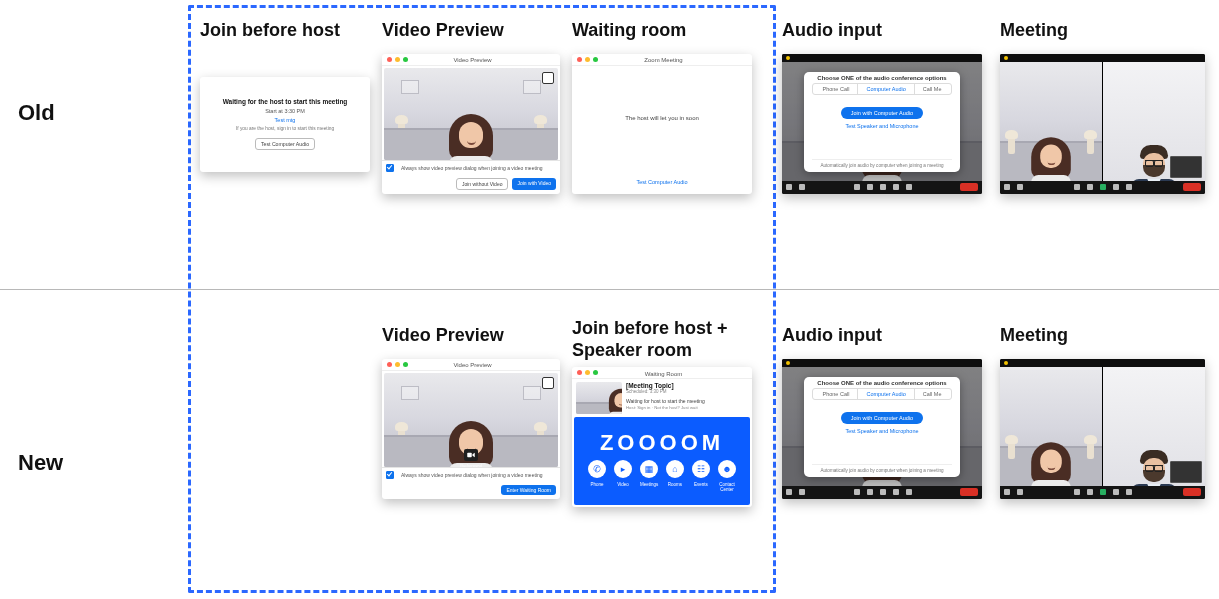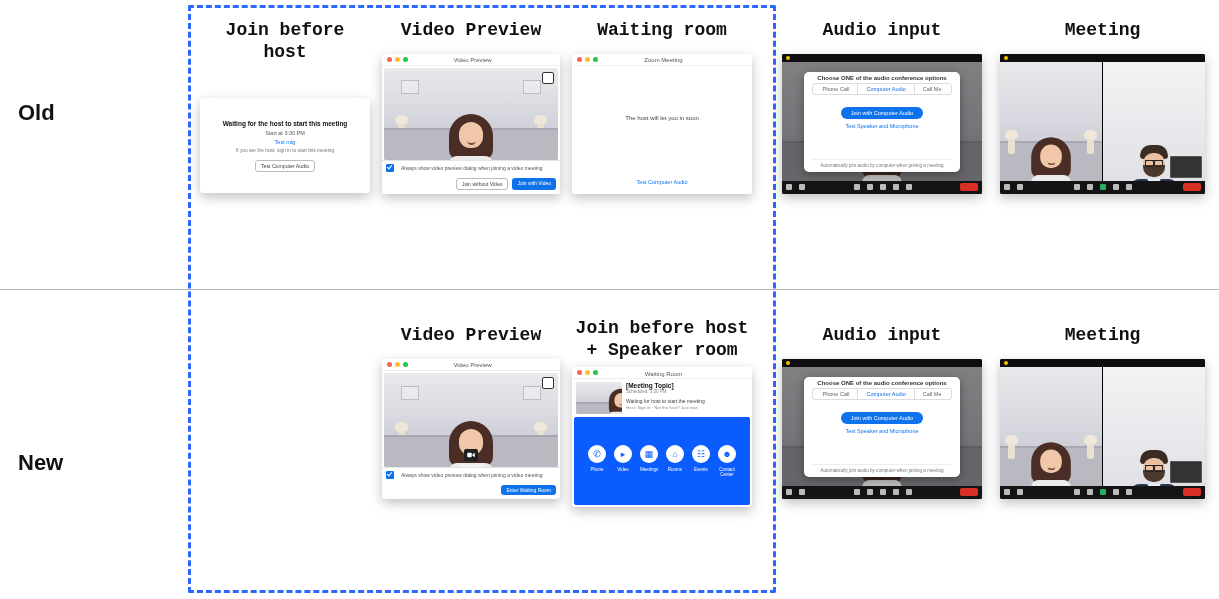--- a/index.html
+++ b/index.html
@@ -1,20 +1,20 @@
 <!DOCTYPE html>
 <html><head>
 <meta charset="utf-8">
 <style>
   html,body{margin:0;padding:0;font-family:-apple-system,BlinkMacSystemFont,"Segoe UI",Helvetica,Arial,sans-serif;color:#111;background:#fff;}
   .stage{position:relative;width:1219px;height:599px;}
   .hr{position:absolute;left:0;right:0;top:289px;border-top:1px solid #b8b8b8;}
   .dashed{position:absolute;border:3px dashed #2b68ff;border-radius:2px;left:188px;top:5px;width:582px;height:582px;}
   .row-label{position:absolute;font-size:22px;font-weight:600;}
-  .col-title{font-weight:600;text-align:center;font-size:18px;line-height:1.2;font-family:Liberation Mono, monospace;}
+  .col-title{font-weight:600;text-align:left;font-size:18px;line-height:1.2;}
   .cell{position:absolute;}
   .thumb{background:#fff;box-shadow:0 4px 12px rgba(0,0,0,.25);border-radius:3px;position:relative;overflow:hidden;display:flex;flex-direction:column;}
   .dark-thumb{background:#000;box-shadow:0 4px 12px rgba(0,0,0,.25);border-radius:2px;position:relative;overflow:hidden;color:#fff;}
   .mac-dots{display:flex;gap:3px;padding:3px 5px;}
   .mac-dots span{width:5px;height:5px;border-radius:50%;display:inline-block;}
   .win-title{flex:1;text-align:center;font-size:6px;color:#555;padding-top:2px}
   .card-body{flex:1;position:relative;font-size:6px;}
   .footer-strip{border-top:1px solid #e4e4e4;padding:3px 4px;font-size:5px;color:#555;display:flex;align-items:center;gap:4px;}
   .btn{display:inline-block;border-radius:3px;padding:2px 5px;font-size:5px;white-space:nowrap;}
   .btn-outline{border:1px solid #bbb;color:#444;}
@@ -315,20 +315,21 @@
             </div>
         </div>
         <div style="flex:1;">
           <div style="font-weight:700;font-size:6.5px">[Meeting Topic]</div>
           <div style="font-size:4.5px;color:#888">Scheduled: 3:30 PM</div>
           <div style="font-size:5px;color:#444;margin-top:4px">Waiting for host to start the meeting</div>
           <div style="font-size:4.3px;color:#888;margin-top:1px">Host: Sign in   ·   Not the host? Just wait</div>
         </div>
       </div>
       <div style="flex:1;background:#0b5cff;margin:0 2px 2px;border-radius:2px;display:flex;flex-direction:column;justify-content:center;gap:4px;padding:6px 4px;">
+        <div class="logo-word">ZOOOOM</div>
         <div class="logo-row">
           <div class="ic">✆</div>
           <div class="ic">▸</div>
           <div class="ic">▦</div>
           <div class="ic">⌂</div>
           <div class="ic">☷</div>
           <div class="ic">☻</div>
         </div>
         <div class="logo-labels">
           <span>Phone</span>

